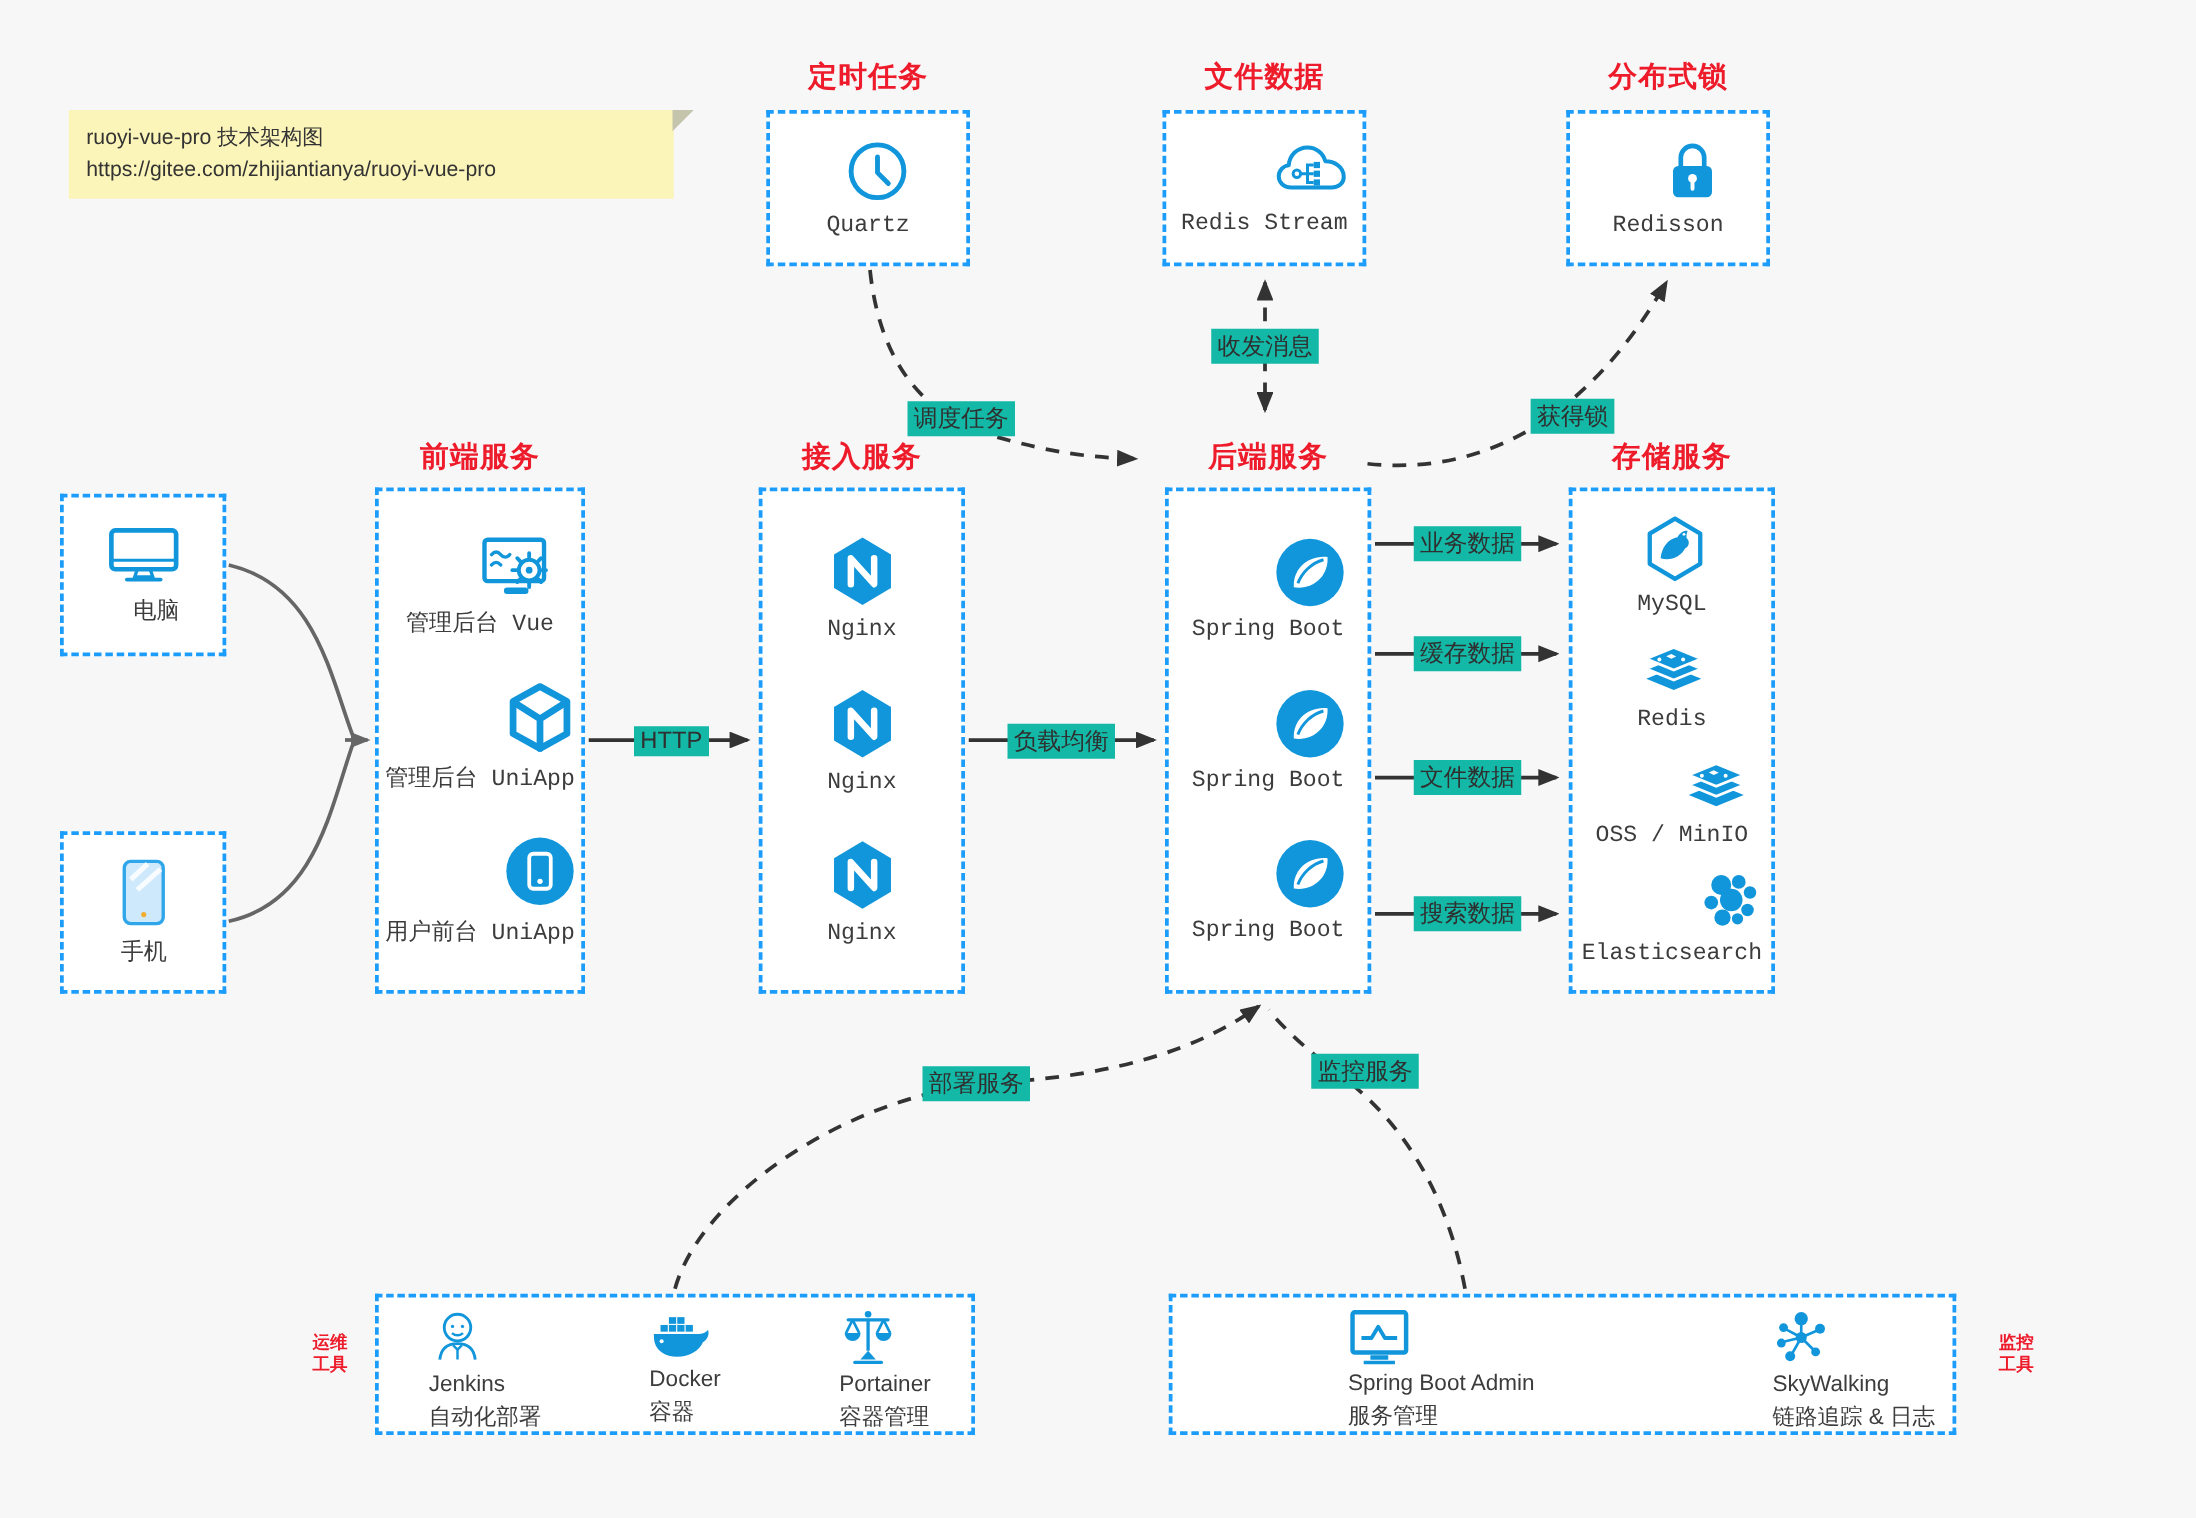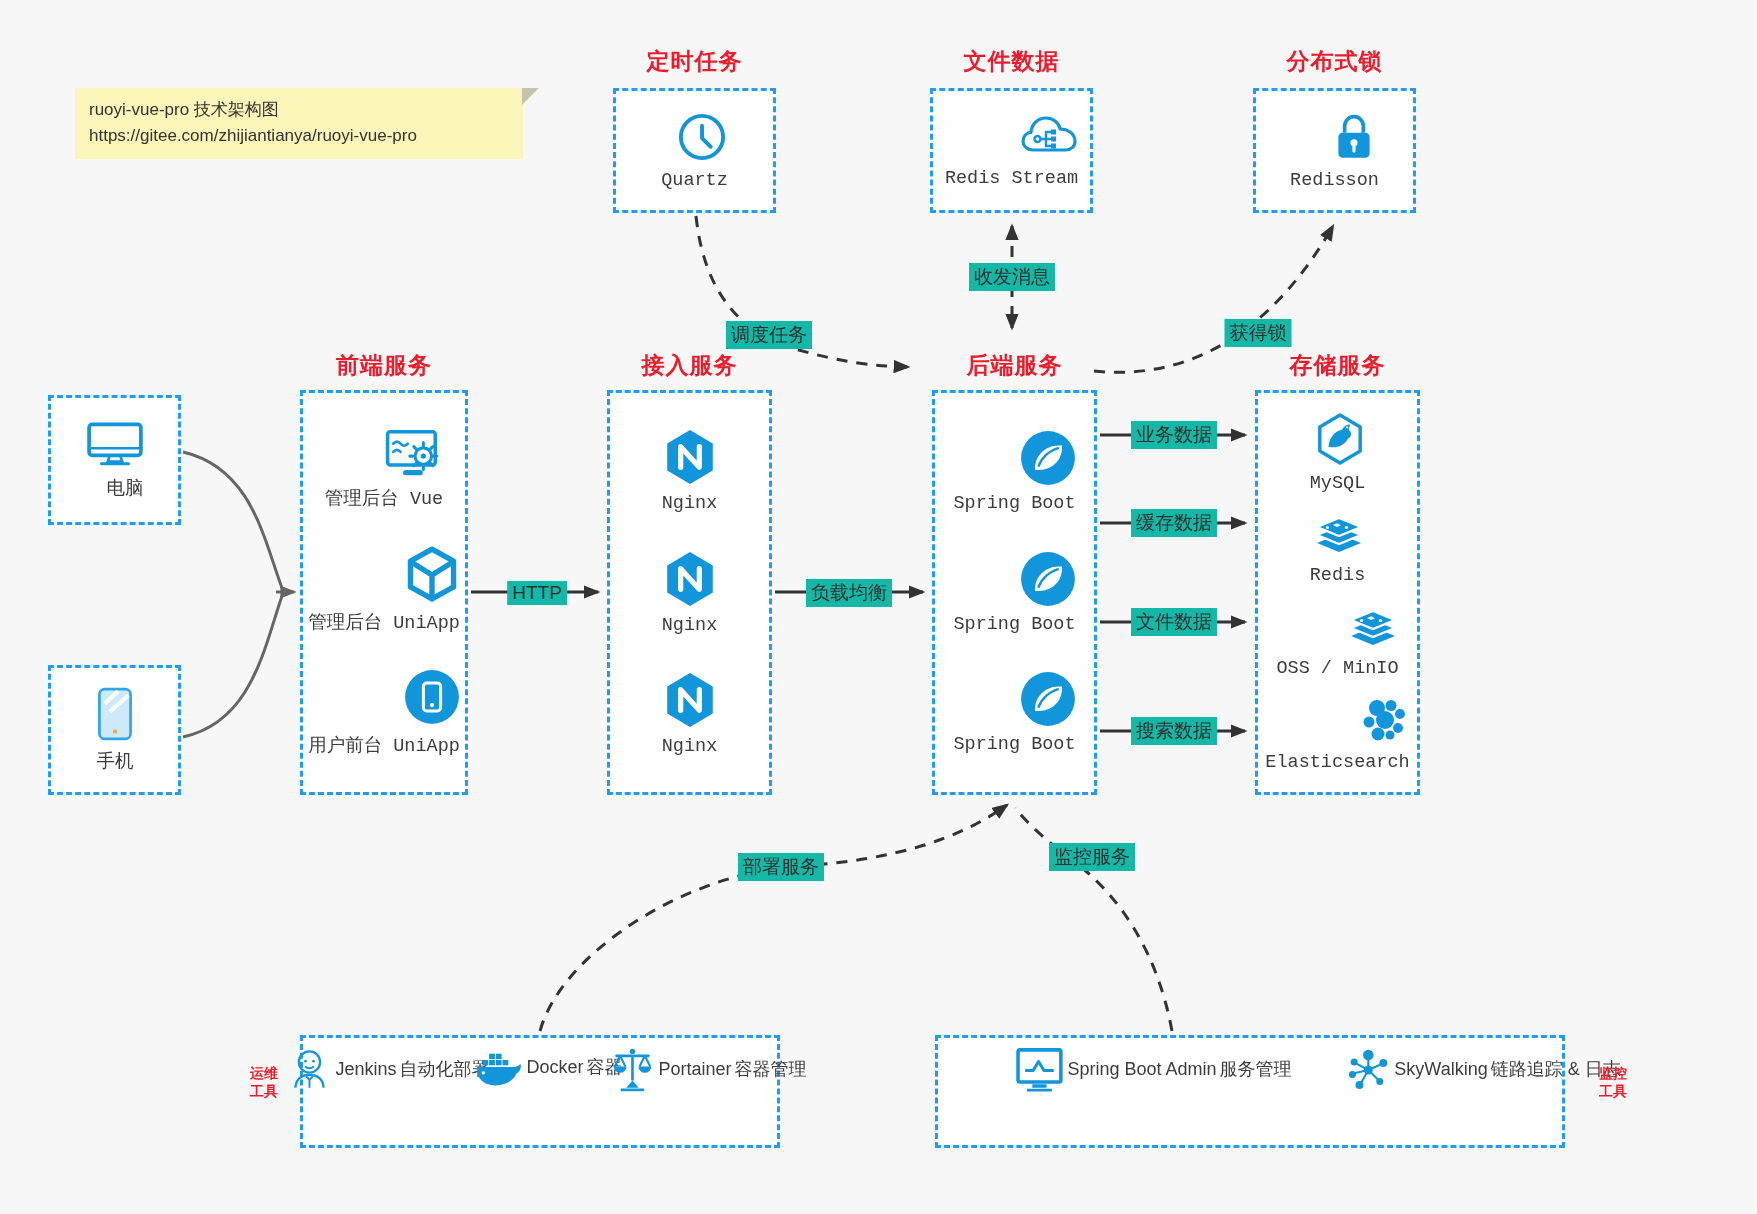--- a/index.html
+++ b/index.html
@@ -7,27 +7,27 @@
           font-family:"Liberation Sans","DejaVu Sans",sans-serif;overflow:hidden;}
   .overlay{position:absolute;left:0;top:0;width:1757px;height:1214px;pointer-events:none;z-index:1;}
   .dashed-box{position:absolute;background:#fff;border:3px dashed #1d9dfb;box-sizing:border-box;
               display:flex;flex-direction:column;align-items:center;justify-content:space-evenly;z-index:2;}
   .group-header{position:absolute;color:#ee1b2b;font-weight:700;font-size:23px;text-align:center;
                 letter-spacing:1px;z-index:3;}
   .item{display:flex;flex-direction:column;align-items:flex-end;gap:7px;font-family:Liberation Mono, monospace;}
   .item-label{font-size:18.5px;color:#3c3c3c;white-space:nowrap;}
   .edge-label{position:absolute;transform:translate(-50%,-50%);background:#14b8a6;padding:1px 5px;
               font-size:19px;color:#2f2f2f;white-space:nowrap;z-index:4;}
-  .note{position:absolute;left:55px;top:88px;width:448px;background:#fcf5b9;padding:9px 14px;
-        box-sizing:border-box;font-size:17px;line-height:1.55;color:#333;z-index:2;margin-left:20px;}
+  .note{position:absolute;left:55px;top:88px;width:484px;background:#fcf5b9;padding:9px 14px;
+        box-sizing:border-box;font-size:17px;line-height:1.55;color:#333;z-index:2;}
   .note-fold{position:absolute;top:0;right:-16px;width:0;height:0;
              border-top:17px solid #c5c5ad;border-right:17px solid transparent;}
   .side-label{position:absolute;color:#ee1b2b;font-weight:700;font-size:14px;line-height:1.3;
               text-align:center;z-index:3;}
-  .bitem{position:absolute;top:9px;display:flex;flex-direction:row;align-items:center;
+  .bitem{position:absolute;top:9px;display:flex;flex-direction:column;align-items:flex-start;
          transform:translateX(-50%);gap:3px;}
   .bname,.bdesc{font-size:18px;color:#3c3c3c;line-height:1.3;text-align:center;white-space:nowrap;}
 </style>
 </head>
 <body>
 
 <div class="canvas">
 
   <svg class="overlay">
     <defs>

